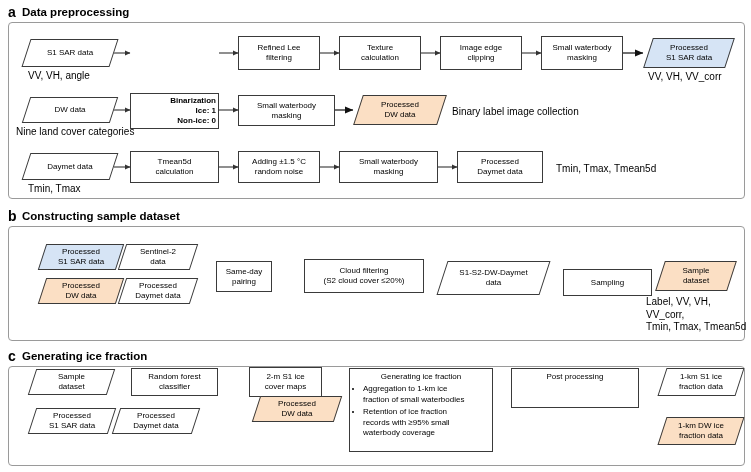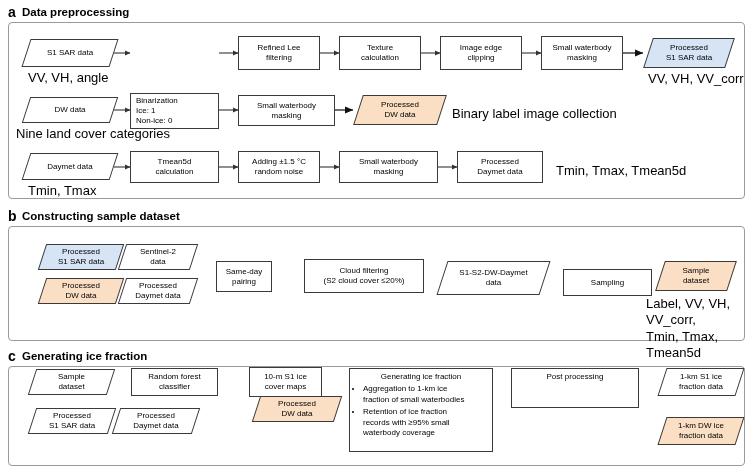--- a/index.html
+++ b/index.html
@@ -52,22 +52,23 @@
   }
   .node .inner {
     width: 100%;
     white-space: pre-line;
   }
   .node.left {
     text-align: left;
     justify-content: flex-start;
   }
   .node.left .inner {
-    text-align: left;
+    text-align: right;
     padding-left: 3px;
+    font-weight: bold;
   }
   
   .para {
     position: absolute;
     box-sizing: border-box;
     font-size: 8px;
     line-height: 1.25;
   }
   .para .skew {
     position: absolute;
@@ -83,21 +84,21 @@
     inset: 0;
     display: flex;
     align-items: center;
     justify-content: center;
     text-align: center;
     white-space: pre-line;
     padding: 0 3px;
   }
   .caption {
     position: absolute;
-    font-size: 13px;
+    font-size: 10px;
     line-height: 1.25;
     white-space: pre-line;
     color: #000;
   }
   svg.lines {
     position: absolute;
     left: 0;
     top: 0;
     width: 751px;
     height: 472px;
@@ -319,21 +320,21 @@
     <div class="label">Sample
 dataset</div>
   </div>
 
   <div class="node" style="left:131px; top:368px; width:87px; height:28px;">
       <span class="inner">Random forest
 classifier</span>
     </div>
 
   <div class="node" style="left:249px; top:367px; width:73px; height:30px;">
-      <span class="inner">10-m S1 ice
+      <span class="inner">2-m S1 ice
 cover maps</span>
     </div>
 
   <div class="para lightblue" style="left:32px; top:408px; width:80px; height:26px;">
     <div class="skew"></div>
     <div class="label">Processed
 S1 SAR data</div>
   </div>
   <div class="para" style="left:116px; top:408px; width:80px; height:26px;">
     <div class="skew"></div>

